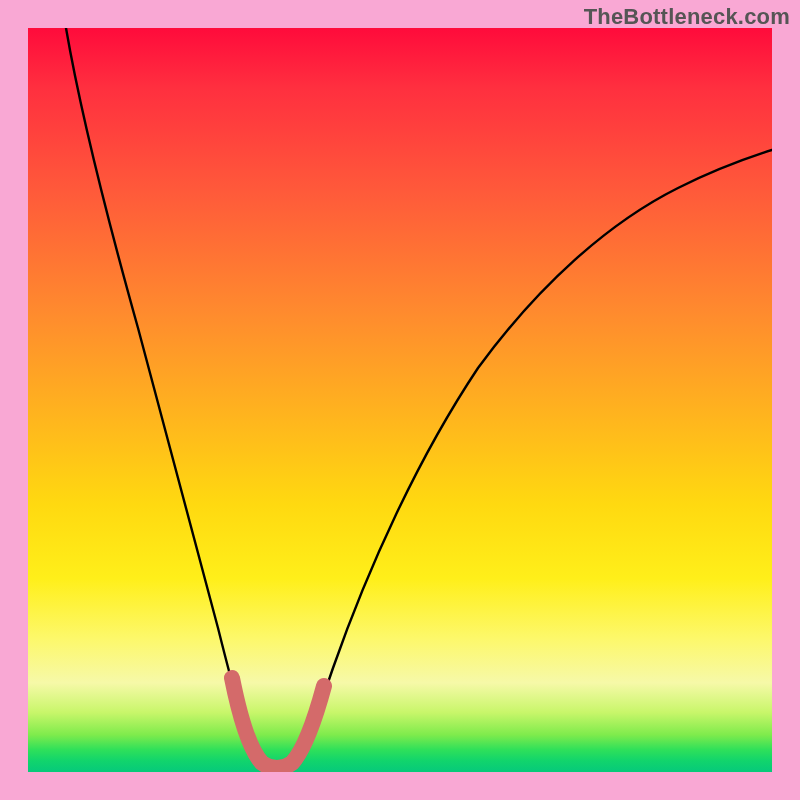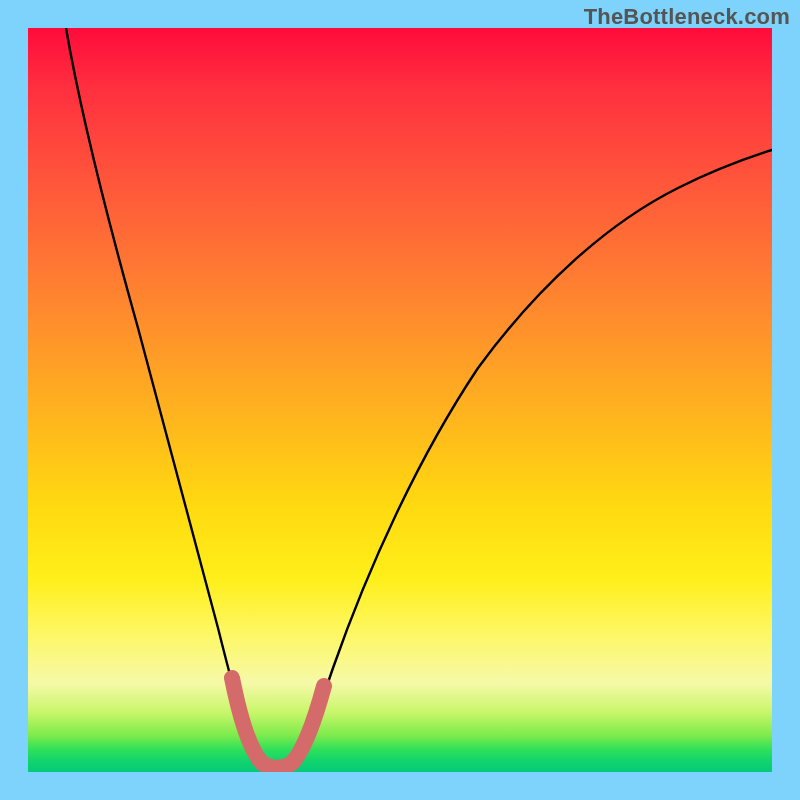--- a/index.html
+++ b/index.html
@@ -10,21 +10,21 @@
     overflow: hidden;
     background: #000;
     font-family: Arial, Helvetica, sans-serif;
   }
   .frame {
     position: absolute;
     left: 0;
     top: 0;
     width: 800px;
     height: 800px;
-    background: #7dd3fc;
+    background: #f9a8d4;
   }
   .plot {
     position: absolute;
     left: 28px;
     top: 28px;
     width: 744px;
     height: 744px;
     
     background: linear-gradient(
       to bottom,

